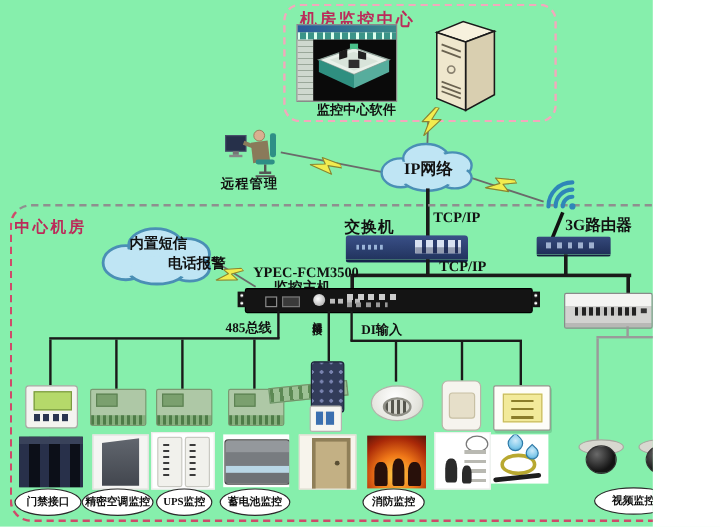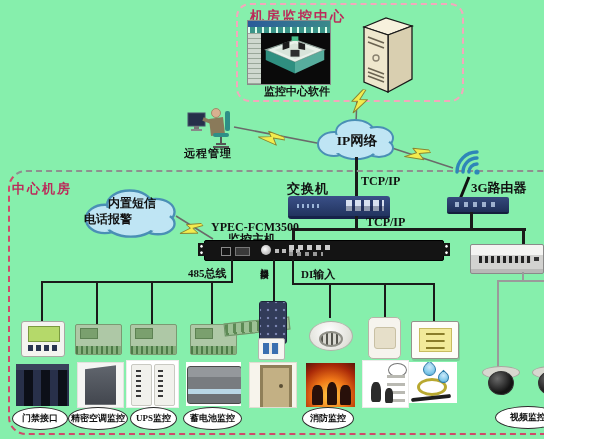--- a/index.html
+++ b/index.html
@@ -229,21 +229,21 @@
     </g>
     <g fill="#bfe5f4">
       <ellipse cx="21" cy="28" rx="13.5" ry="9.5"></ellipse>
       <ellipse cx="42" cy="16" rx="16.5" ry="9.5"></ellipse>
       <ellipse cx="64" cy="22" rx="13.5" ry="8.5"></ellipse>
       <ellipse cx="66" cy="32" rx="11.5" ry="6.5"></ellipse>
       <ellipse cx="43" cy="32" rx="18.5" ry="8.5"></ellipse>
     </g>
   </svg>
   <div class="lbl" style="left:80px;top:195px;width:104px;text-align:center;font-size:12px;">内置短信</div>
-  <div class="lbl" style="left:84px;top:211px;width:104px;text-align:left;font-size:12px;">电话报警</div>
+  <div class="lbl" style="left:84px;top:211px;width:104px;text-align:right;font-size:12px;">电话报警</div>
 
   <div class="lbl" style="left:287px;top:180px;font-size:13px;letter-spacing:1px;">交换机</div>
   <div class="switch">
     <span class="lights"></span>
     <span class="ports"></span>
   </div>
 
   <svg class="abs" style="left:449px;top:147px;" width="34" height="30" viewBox="0 0 34 30">
     <circle cx="28" cy="25" r="2.6" fill="#2e86b8"></circle>
     <path d="M20 25 A 8 8 0 0 1 28 17" fill="none" stroke="#2e86b8" stroke-width="3.4" stroke-linecap="round"></path>

